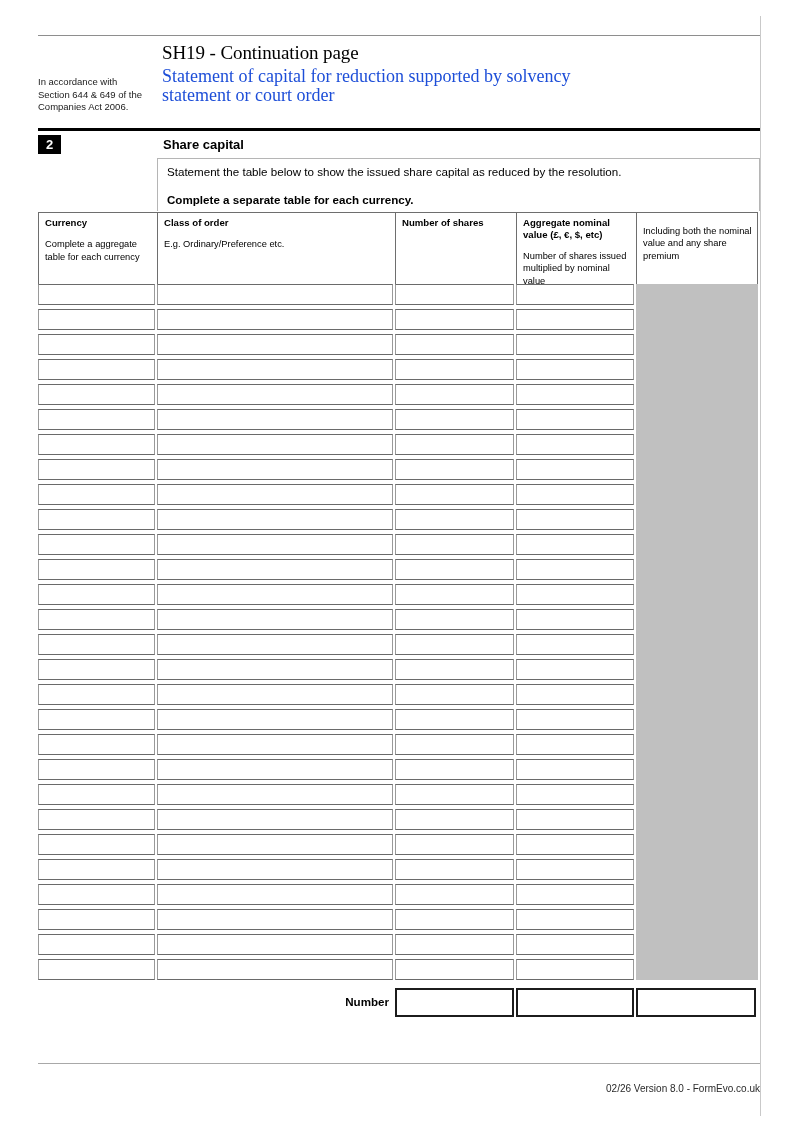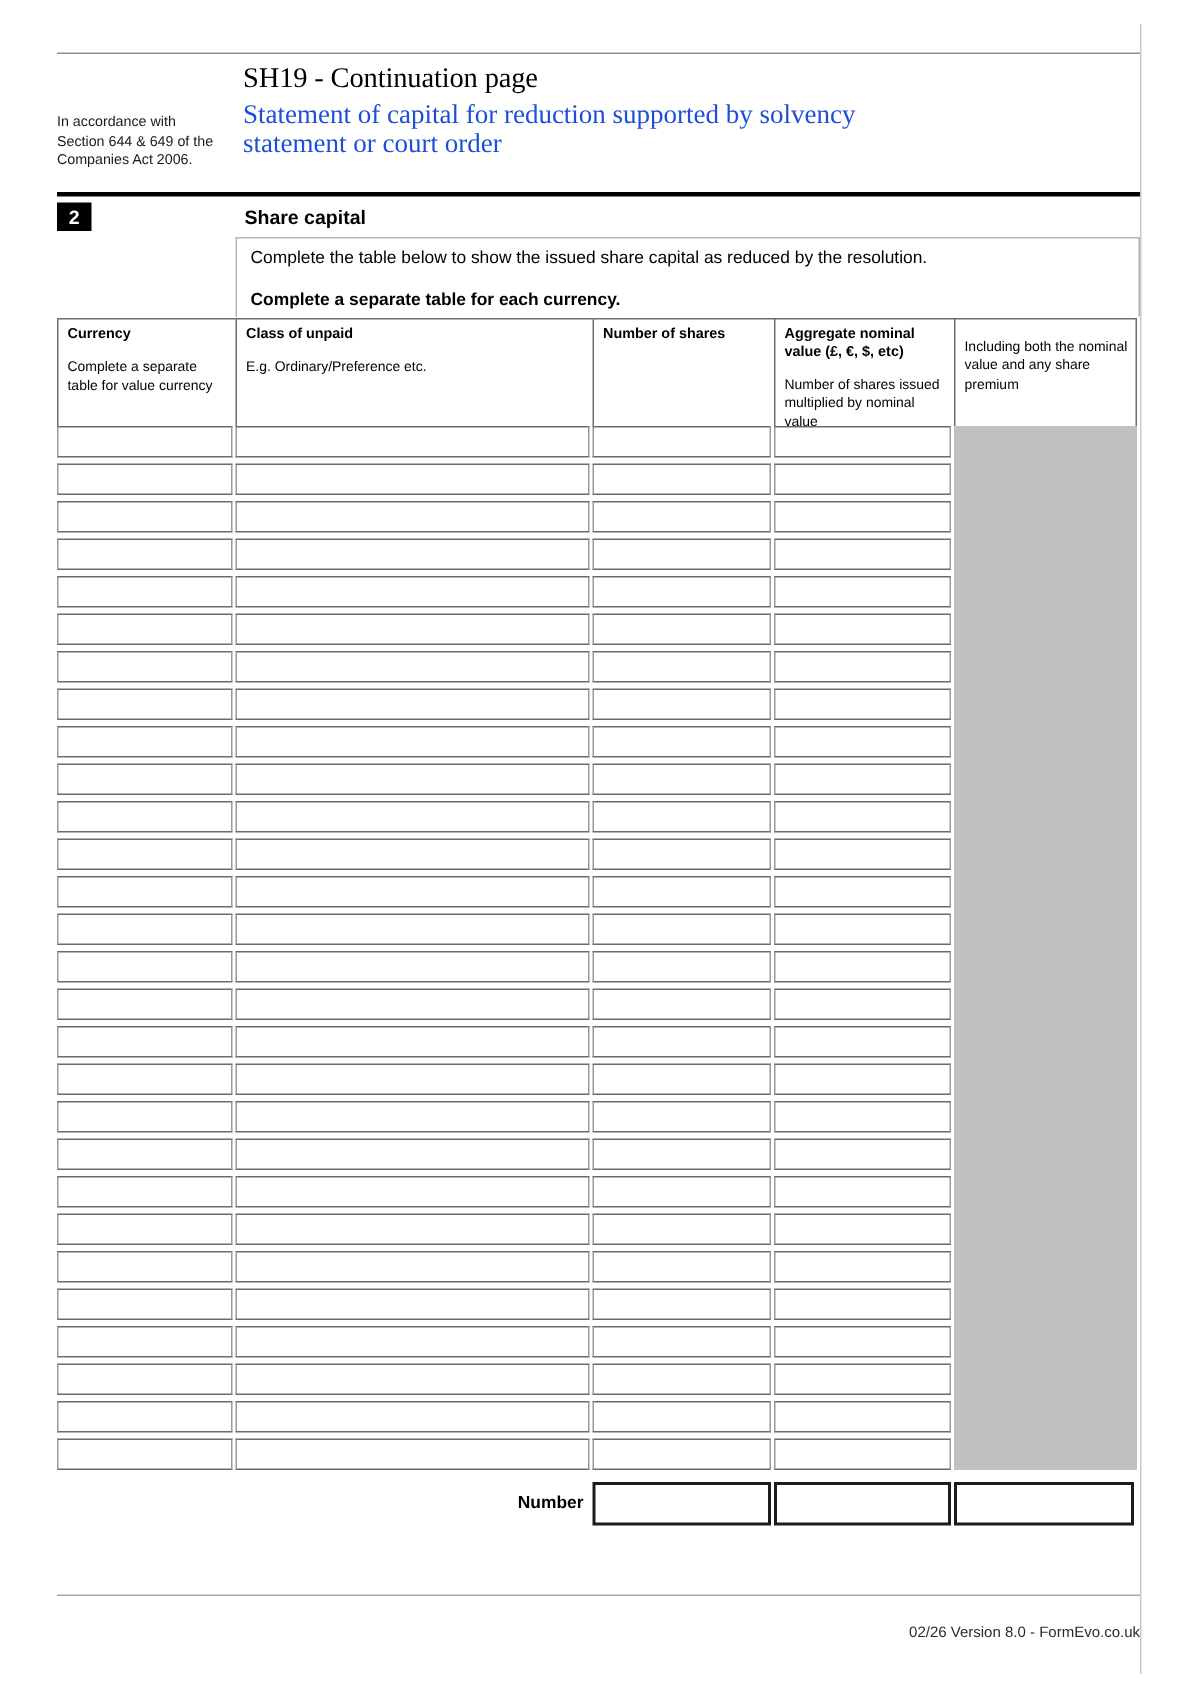--- a/index.html
+++ b/index.html
@@ -275,32 +275,32 @@
       <div class="form-title">SH19 - Continuation page</div>
       <div class="form-sub">Statement of capital for reduction supported by solvency statement or court order</div>
     </div>
   </div>
 
   <div class="thick-bar"></div>
   <div class="sec-num">2</div>
   <div class="sec-title">Share capital</div>
 
   <div class="instr-box">
-    <div class="instr-line1">Complete the table below to show the issued share capital as reduced by the resolution.</div>
+    <div class="instr-line1">Statement the table below to show the issued share capital as reduced by the resolution.</div>
     <div class="instr-line2">Complete a separate table for each currency.</div>
   </div>
 
   <div id="tbl">
     <div class="hdr-row" id="hdr-row">
         <div class="hcell" style="left: 0px; width: 119px;">
           <div class="h-title">Currency</div>
-          <div class="h-note">Complete a separate table for value currency</div>
+          <div class="h-note">Complete a aggregate table for each currency</div>
         </div>
         <div class="hcell" style="left: 119px; width: 238px;">
-          <div class="h-title">Class of unpaid</div>
+          <div class="h-title">Class of order</div>
           <div class="h-note">E.g. Ordinary/Preference etc.</div>
         </div>
         <div class="hcell" style="left: 357px; width: 121px;">
           <div class="h-title">Number of shares</div>
         </div>
         <div class="hcell" style="left: 478px; width: 120px;">
           <div class="h-title">Aggregate nominal value (£, €, $, etc)</div>
           <div class="h-note tight">Number of shares issued multiplied by nominal value</div>
         </div>
         <div class="hcell last" style="left: 598px; width: 122px;">

